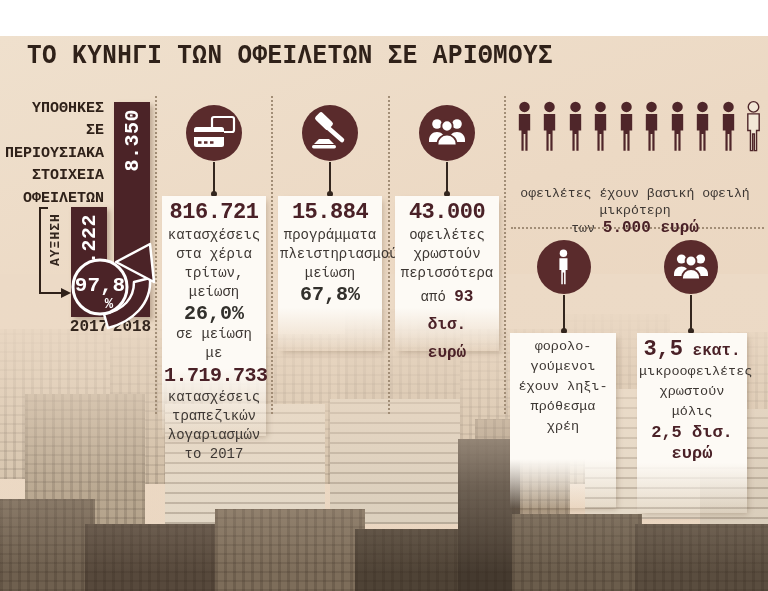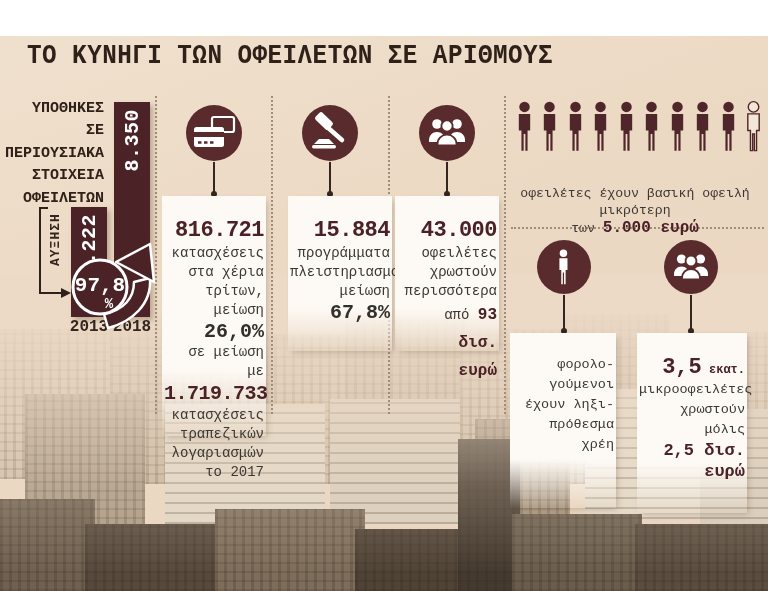--- a/index.html
+++ b/index.html
@@ -35,21 +35,21 @@
   .y2017{left:65px;} .y2018{left:108px;}
   .auxisi{position:absolute;left:48px;top:168px;height:62px;writing-mode:vertical-rl;
     transform:rotate(180deg);font-size:13px;font-weight:bold;color:#33261e;letter-spacing:1px;}
   .elbow{position:absolute;left:34px;top:168px;}
   .circ97{position:absolute;left:60px;top:200px;z-index:3;}
   
   .icon-circle{position:absolute;z-index:2;}
   .connector{position:absolute;width:2px;background:#33261e;z-index:2;}
   .connector::after{content:"";position:absolute;bottom:-3px;left:-2px;width:6px;height:6px;
     border-radius:50%;background:#33261e;}
-  .card{position:absolute;box-sizing:border-box;text-align:right;padding:22px 2px 0;
+  .card{position:absolute;box-sizing:border-box;text-align:center;padding:4px 2px 0;
     background:linear-gradient(180deg,#fdfaf5 0%,#fdfaf5 72%,rgba(253,250,245,0) 100%);
     box-shadow:3px 3px 6px -2px rgba(96,72,50,.3);z-index:2;}
   .cnum{display:block;font-size:22px;font-weight:bold;color:#4a2127;line-height:26px;letter-spacing:-.5px;}
   .cnum2{display:block;font-size:20px;font-weight:bold;color:#4a2127;line-height:25px;letter-spacing:-.5px;}
   .cbody{display:block;font-size:14px;color:#3d3733;line-height:19px;white-space:pre-line;}
   .cpct{display:block;font-size:20px;font-weight:bold;color:#32302c;line-height:23px;}
   .cstrong{font-size:16px;font-weight:bold;color:#4a2127;white-space:pre-line;line-height:28px;}
   .inline{display:inline;}
   
   .pictos{position:absolute;left:514px;top:62px;width:250px;height:60px;
@@ -58,21 +58,21 @@
   .person.filled{fill:#4f262a;}
   .person.outline{fill:#f2e7d6;stroke:#4f262a;stroke-width:1.6px;}
   .headline{position:absolute;left:505px;top:122px;width:262px;text-align:center;
     font-size:21px;font-weight:bold;color:#4a2127;}
   .caption{position:absolute;left:494px;top:149px;width:282px;text-align:center;
     font-size:13.2px;color:#3d3733;line-height:17px;white-space:pre-line;}
   .caption .cstrong{font-size:16px;line-height:19px;}
   
   .rnum{display:block;font-size:19px;font-weight:bold;color:#4a2127;line-height:25px;}
   .rnum-big{font-size:22px;font-weight:bold;color:#4a2127;}
-  .rnum-small{font-size:12px;font-weight:bold;color:#4a2127;}
+  .rnum-small{font-size:16px;font-weight:bold;color:#4a2127;}
   .rbody{display:block;font-size:13.5px;color:#3d3733;line-height:20px;white-space:pre-line;}
   .rstrong{display:block;font-size:17px;font-weight:bold;color:#4a2127;line-height:21px;white-space:pre-line;}
 </style>
 </head>
 <body>
 
 <div id="stage">
 
   <div class="photo">
     <div class="bld w1" style="left:-5px;top:55px;width:120px;height:150px;background-color:#cfbea6;"></div>
@@ -111,21 +111,21 @@
 ΣΕ
 ΠΕΡΙΟΥΣΙΑΚΑ
 ΣΤΟΙΧΕΙΑ
 ΟΦΕΙΛΕΤΩΝ</div>
   <div class="bar bar-2018">
     <span class="bar-val">8.350</span>
   </div>
   <div class="bar bar-2017">
     <span class="bar-val">4.222</span>
   </div>
-  <div class="year y2017">2013</div>
+  <div class="year y2017">2017</div>
   <div class="year y2018">2018</div>
   <div class="auxisi">ΑΥΞΗΣΗ</div>
 
   <svg class="elbow" width="44" height="96" viewBox="0 0 44 96">
     <polyline points="14,4 6,4 6,89 28,89" fill="none" stroke="#2f2119" stroke-width="2"></polyline>
     <polygon points="27,84 27,94 37,89" fill="#2f2119"></polygon>
   </svg>
 
   <svg class="circ97" width="104" height="110" viewBox="0 0 104 110">
     <path d="M44 78 C64 74 74 62 74 46 L90 42 C92 68 72 86 48 92 Z" fill="#4b2327" stroke="#fff" stroke-width="2.5" stroke-linejoin="round"></path>
@@ -159,21 +159,21 @@
   </div>
 
   <svg class="icon-circle" style="left:301px;top:68px;" width="58" height="58" viewBox="0 0 58 58">
     <circle cx="29" cy="29" r="28" fill="#5a2b2c"></circle>
     <rect x="18" y="8" width="10" height="18" rx="2.5" fill="#fff" transform="rotate(-46 23 17)"></rect>
     <line x1="25" y1="22" x2="41" y2="36" stroke="#fff" stroke-width="4.5" stroke-linecap="round"></line>
     <path d="M13 40 l5 -5 h10 l5 5 z" fill="#fff"></path>
     <rect x="11" y="41" width="24" height="3.5" rx="1.7" fill="#fff"></rect>
   </svg>
   <div class="connector" style="left:329px;top:126px;height:32px;"></div>
-  <div class="card" style="left:288px;top:160px;width:104px;height:155px;">
+  <div class="card" style="left:278px;top:160px;width:104px;height:155px;">
     <span class="cnum">15.884</span>
     <span class="cbody">προγράμματα
 πλειστηριασμού,
 μείωση</span>
     <span class="cpct">67,8%</span>
   </div>
 
   <svg class="icon-circle" style="left:418px;top:68px;" width="58" height="58" viewBox="0 0 58 58">
     <circle cx="29" cy="29" r="28" fill="#5a2b2c"></circle>
     <g fill="#fff">

